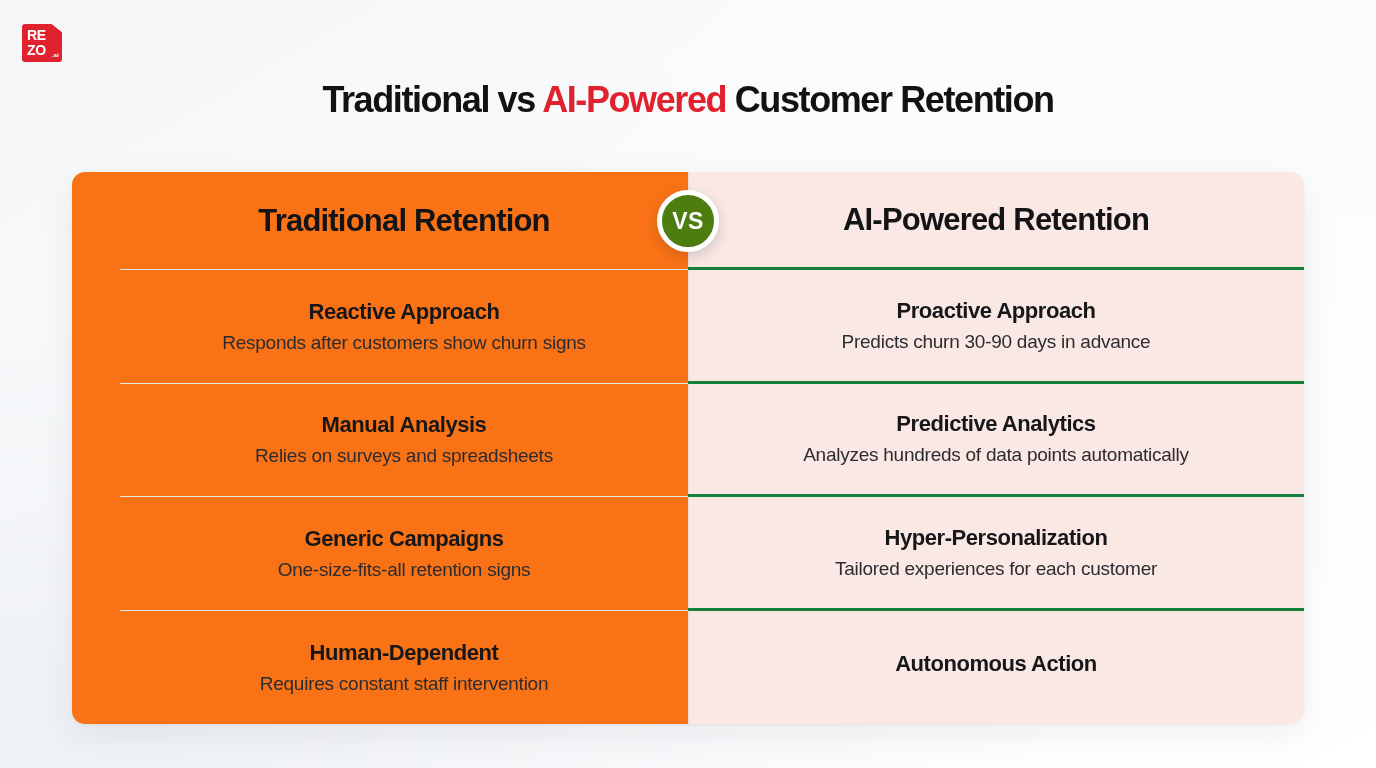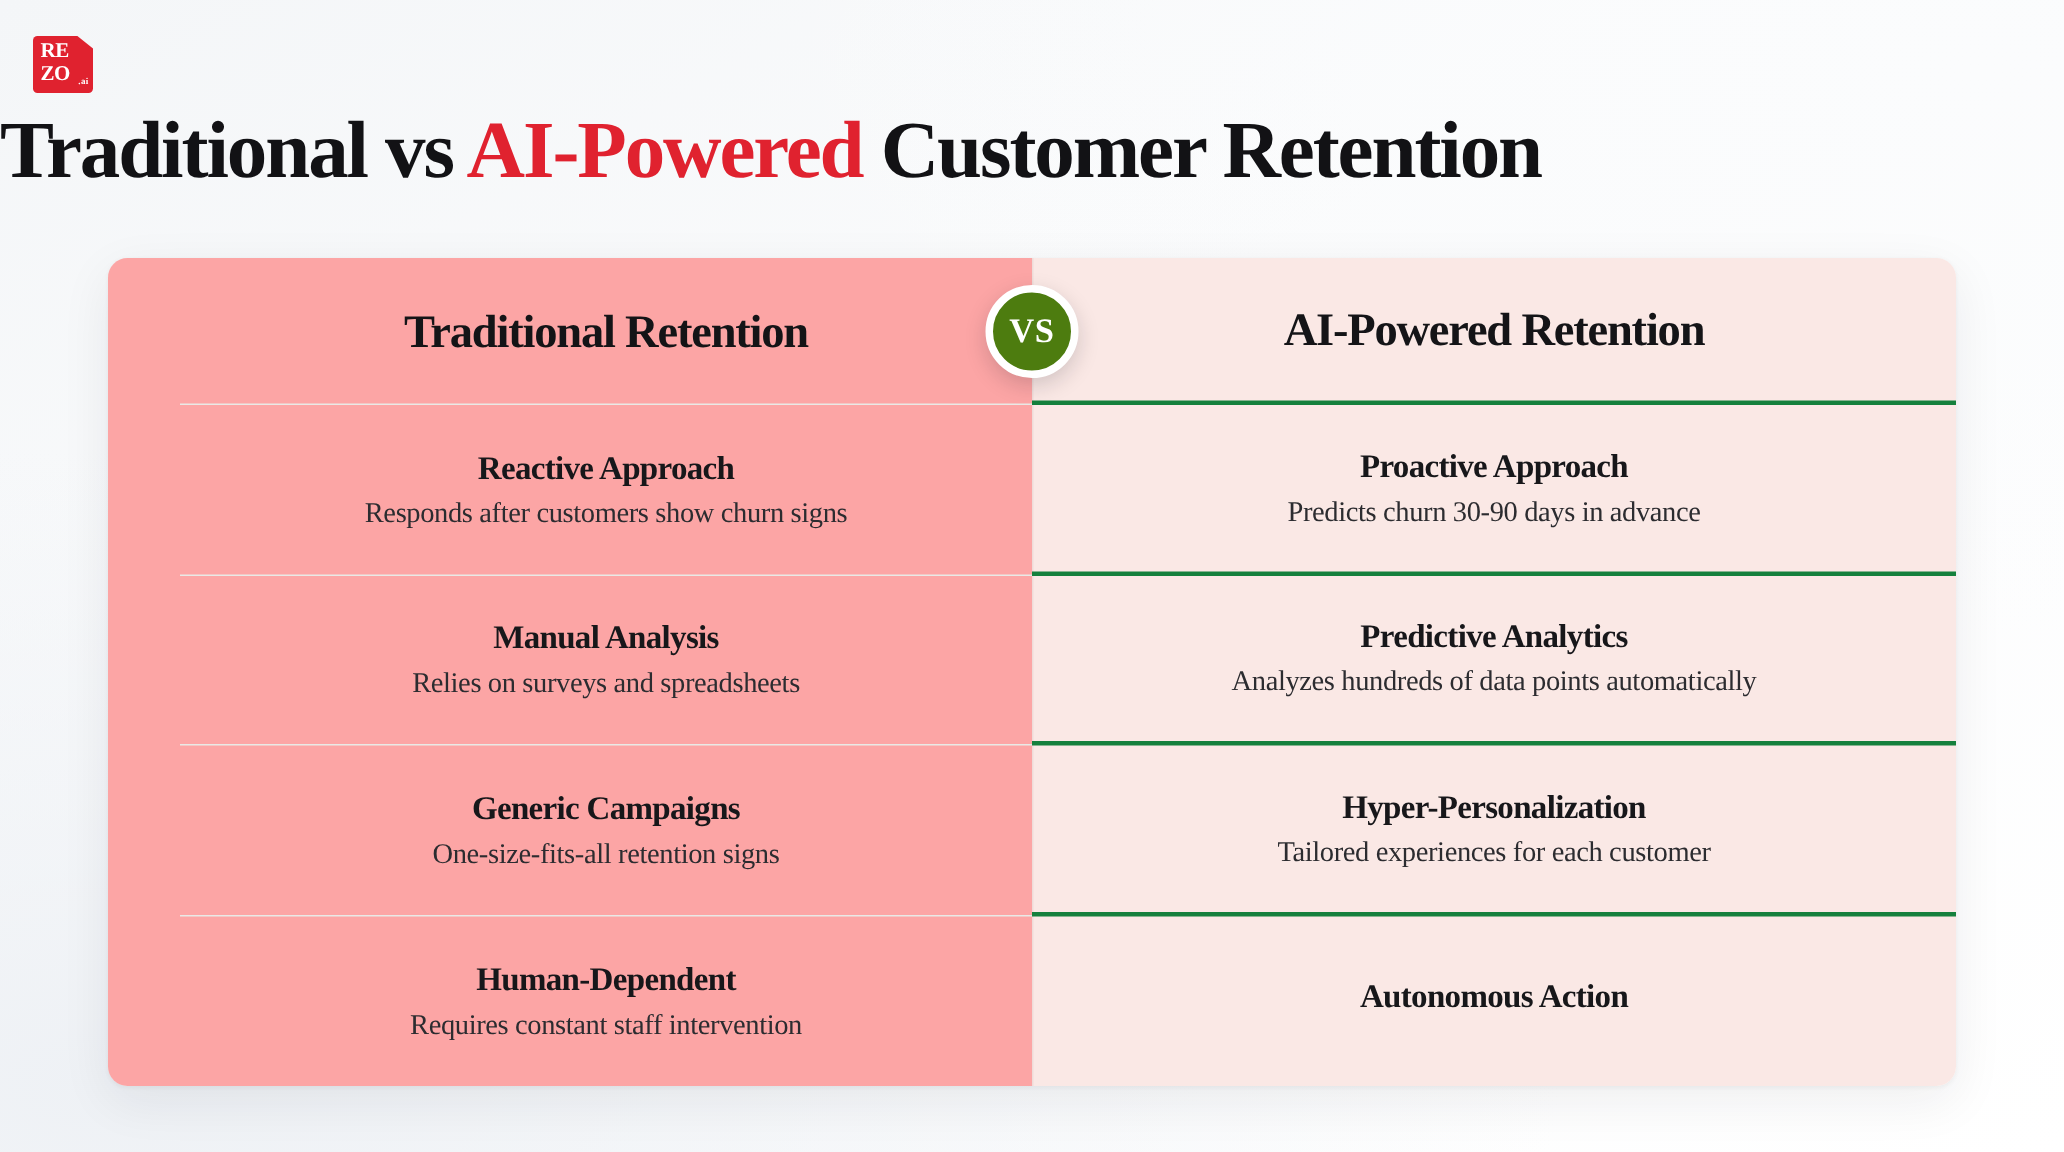--- a/index.html
+++ b/index.html
@@ -1,16 +1,16 @@
 <!DOCTYPE html>
 <html><head>
 <meta charset="utf-8">
 <title>Traditional vs AI-Powered Customer Retention</title>
 <style>
-  * { box-sizing: border-box; margin: 0; padding: 0; font-family: Liberation Serif, serif; }
+  * { box-sizing: border-box; margin: 0; padding: 0; }
 
   html, body {
     width: 1376px;
     height: 768px;
     overflow: hidden;
   }
 
   body {
     font-family: "Liberation Sans", sans-serif;
     background:
@@ -54,22 +54,22 @@
     font-weight: 700;
     letter-spacing: 0.2px;
   }
 
   
   .page-title {
     position: absolute;
     top: 68px;
     left: 0;
     width: 100%;
-    text-align: left;
-    font-size: 54px;
+    text-align: center;
+    font-size: 36px;
     line-height: 64px;
     font-weight: 700;
     letter-spacing: -1.4px;
     color: #121215;
     white-space: nowrap;
   }
   .title-accent { color: #e0222f; }
 
   
   .compare-card {
@@ -82,21 +82,21 @@
     overflow: hidden;
     display: flex;
     box-shadow: 0 10px 34px rgba(25, 30, 45, 0.07), 0 1px 3px rgba(25,30,45,0.05);
   }
 
   .col {
     width: 50%;
     display: flex;
     flex-direction: column;
   }
-  .col-left  { background: #fca5a5; padding-left: 48px; }
+  .col-left  { background: #f97316; padding-left: 48px; }
   .col-right { background: #fae8e5; }
 
   .cell {
     flex: 0 0 auto;
     display: flex;
     flex-direction: column;
     align-items: center;
     justify-content: center;
     text-align: center;
     padding: 0 26px;

